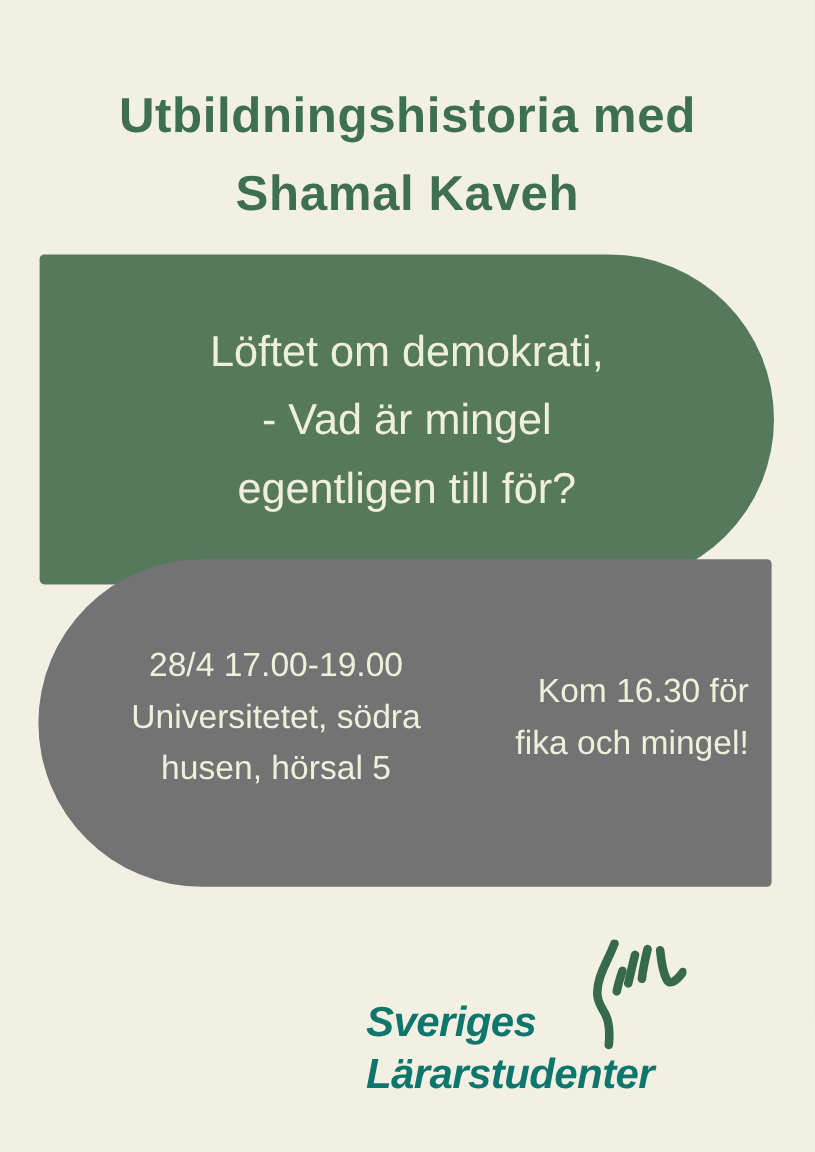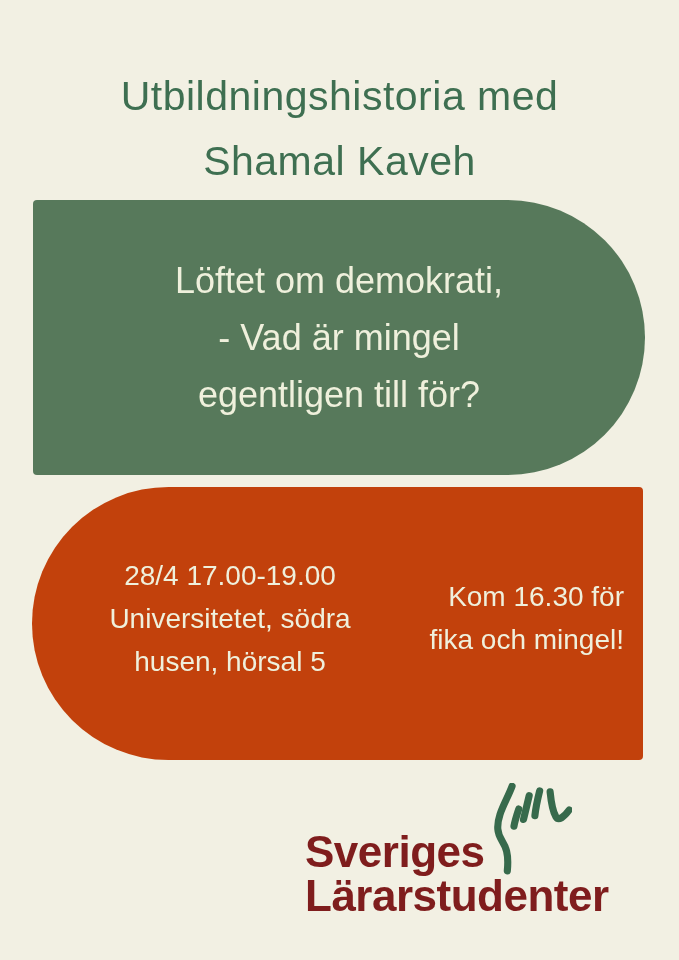--- a/index.html
+++ b/index.html
@@ -15,52 +15,52 @@
     overflow: hidden;
     font-family: "Liberation Sans", sans-serif;
   }
   .title {
     position: absolute;
     top: 64px;
     left: 0;
     width: 679px;
     text-align: center;
     color: #3E6F51;
-    font-weight: 400;
+    font-weight: 700;
     font-size: 41px;
     line-height: 65px;
     letter-spacing: 0.5px;
   }
   .topic-block {
     position: absolute;
     left: 33px;
-    top: 200px;
+    top: 212px;
     width: 612px;
     height: 275px;
     background: #57795B;
     border-radius: 4px 138px 138px 4px;
     display: flex;
     flex-direction: column;
     justify-content: center;
     align-items: center;
   }
   .topic-line {
     color: #EFF0DC;
     font-size: 36px;
     line-height: 57px;
     text-align: center;
     white-space: nowrap;
   }
   .info-block {
     position: absolute;
     left: 32px;
-    top: 487px;
+    top: 466px;
     width: 611px;
     height: 273px;
-    background: #c2410c;
+    background: #737373;
     border-radius: 137px 4px 4px 137px;
   }
   .schedule-col {
     position: absolute;
     left: 28px;
     top: 50%;
     transform: translateY(-50%) translateY(-6px);
     width: 340px;
     text-align: center;
   }
@@ -75,25 +75,26 @@
   .info-line {
     color: #EFF0DC;
     font-size: 28px;
     line-height: 43px;
     white-space: nowrap;
   }
   .logo-text {
     position: absolute;
     left: 305px;
     top: 830px;
-    color: #7f1d1d;
+    color: #0f766e;
     font-weight: 700;
-    font-size: 44px;
+    font-size: 35px;
     line-height: 44px;
     letter-spacing: -0.5px;
+    font-style: italic;
   }
   .hand {
     position: absolute;
     left: 494px;
     top: 783px;
     width: 78px;
     height: 92px;
   }
   .hand svg { display: block; width: 100%; height: 100%; }
 </style>

